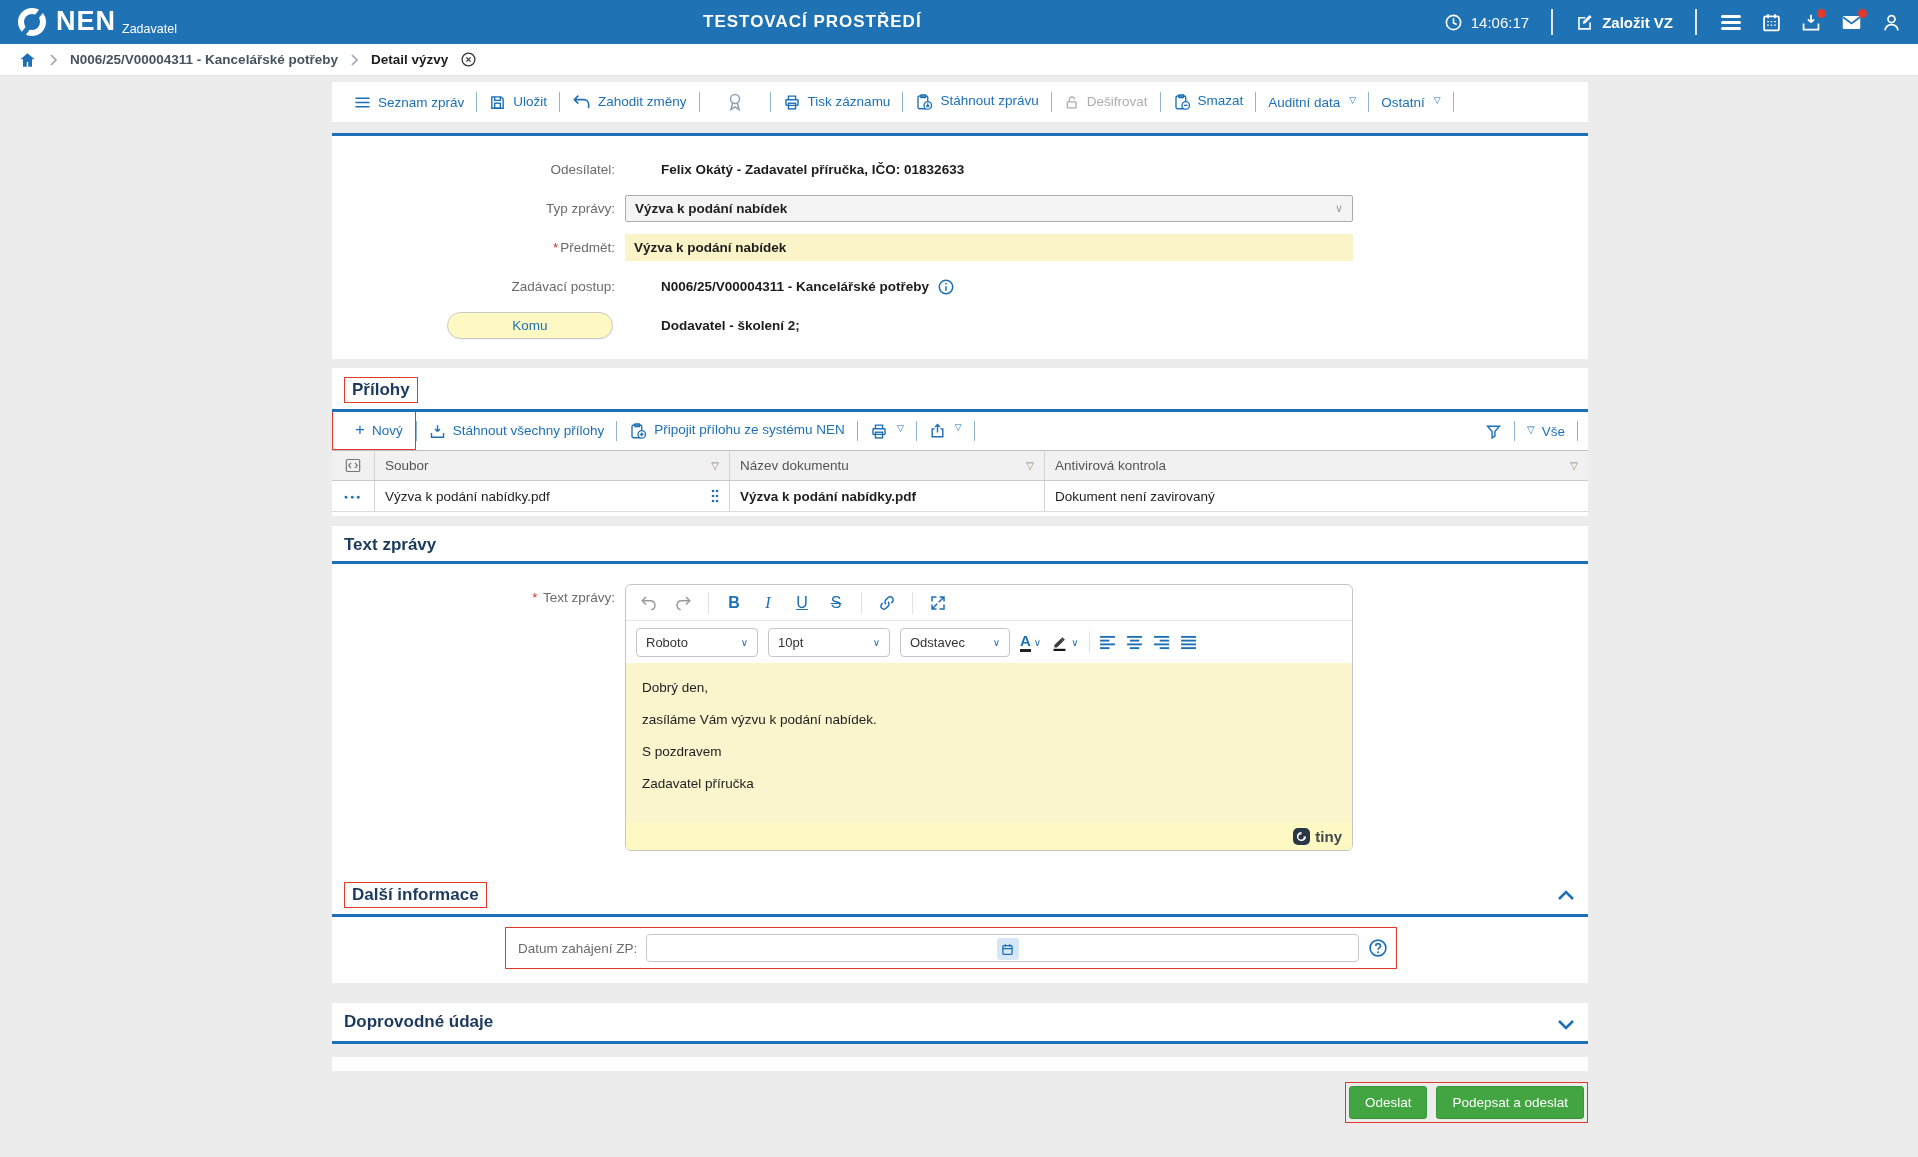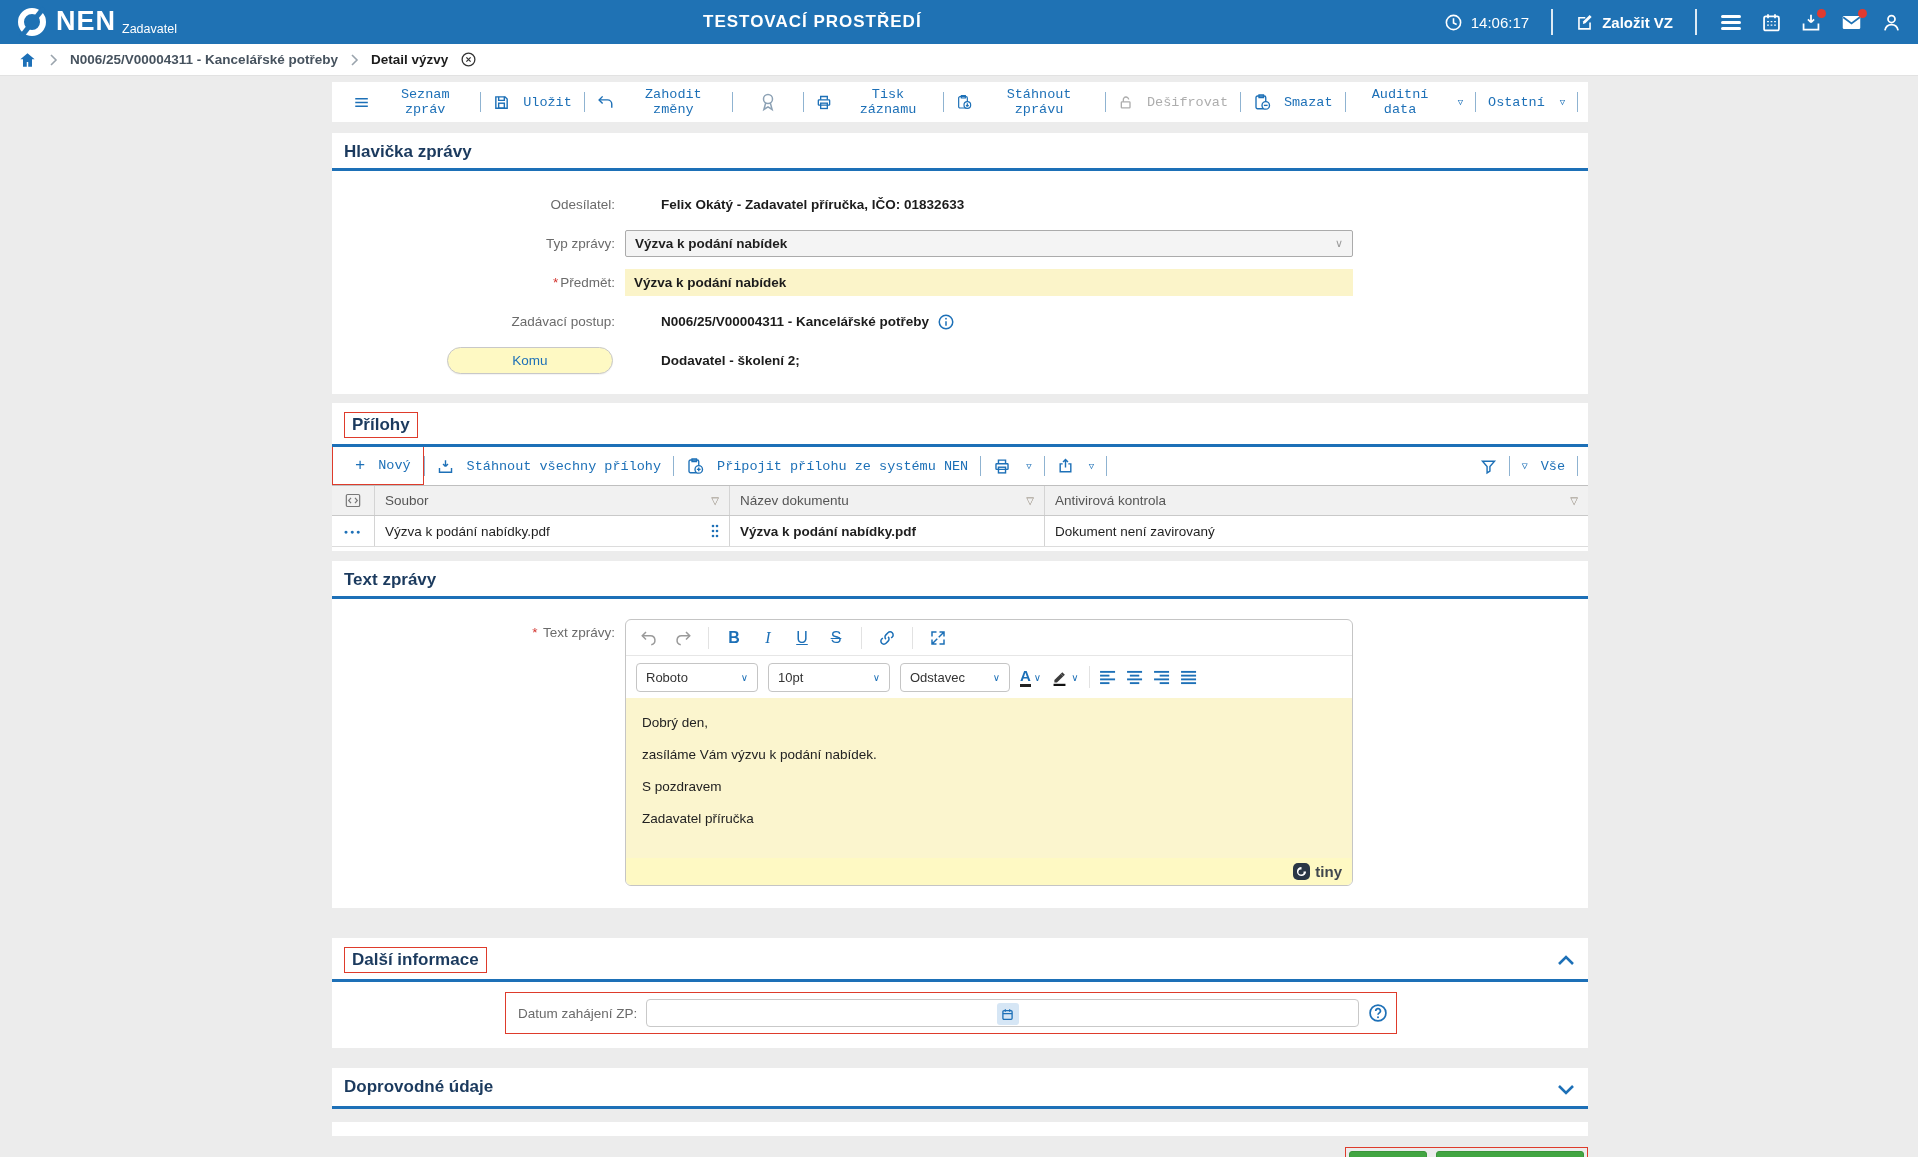--- a/index.html
+++ b/index.html
@@ -49,22 +49,22 @@
 
   .section-title-row{ display:flex; align-items:center; padding:9px 12px 6px; }
   .section-title{ font-size:17px; font-weight:bold; color:#1B3A5E; }
   .section-rule{ height:3px; background:#1D70B7; }
   .ann{ border:1px solid #DE3B2B; }
   .ann-title{ padding:2px 7px; }
   .collapse-btn{ margin-left:auto; color:#1D70B7; cursor:pointer; display:flex; }
 
   
   .toolbar-strip{ margin-top:6px; height:40px; display:flex; align-items:center; padding:0 10px; }
-  .tool{ display:flex; align-items:center; gap:13px; color:#1D70B7; padding:0 12px;
-    cursor:pointer; background:none; border:none; font-family:Liberation Mono, monospace; font-size:13.5px; }
+  .tool{ display:flex; align-items:flex-start; gap:7px; color:#1D70B7; padding:0 12px;
+    cursor:pointer; background:none; border:none; font-family:Liberation Sans, sans-serif; font-size:13.5px; }
   .tool.disabled{ color:#ADADAD; cursor:default; }
   .tool .dd{ font-size:9px; margin-left:2px; }
   .vsep{ width:1px; height:20px; background:#8FB3D1; }
   .ribbon-tool{ color:#8DA2B5; padding:0 26px; }
 
   
   .form-row{ display:flex; align-items:center; min-height:39px; }
   .form-label{ width:293px; flex:none; text-align:right; color:#6b6b6b; padding-right:10px; }
   .req{ color:#D2322D; margin-right:2px; }
   .form-value{ font-weight:bold; color:#1c1c1c; display:flex; align-items:center; gap:8px;padding-left:36px; }
@@ -142,21 +142,21 @@
   .cal-btn{ position:absolute; left:calc(50% - 6px); top:3px; width:22px; height:22px;
     background:#D6E6F5; border-radius:3px; display:flex; align-items:center; justify-content:center;
     color:#1D70B7; cursor:pointer; }
 
   
   .white-strip{ height:14px; background:#fff; margin-top:13px; }
   .footer-actions{ margin-top:11px; display:flex; justify-content:flex-end; }
   .btn-ann{ border:1px solid #DE3B2B; padding:3px; display:flex; gap:9px; }
   .btn-green{ height:33px; background:#42A542; border:1px solid #3B953B; border-radius:3px;
     color:#fff; font-family:inherit; font-size:13.5px; padding:0 15px; cursor:pointer; } .mt9{margin-top:9px;} .mt10{margin-top:10px;}
-  .mt11{margin-top:11px;} .mt20{margin-top:20px;} .mt30{margin-top:30px;}
+  .mt11{margin-top:11px;} .mt20{margin-top:20px;} .mt30{}
   .pb14{padding-bottom:14px;} .pb4{padding-bottom:4px;}
 </style>
 </head>
 <body>
 
 <header class="topbar">
   <div class="brand">
     <svg width="32" height="32" viewBox="0 0 32 32">
       <circle cx="16" cy="16" r="11" fill="none" stroke="#fff" stroke-width="6"></circle>
       <rect x="14" y="-2" width="5" height="12" fill="#1F72B4" transform="rotate(38 16 16)"></rect>
@@ -321,23 +321,20 @@
     </button>
     <span class="vsep"></span>
     <button class="tool">
       <span>Ostatní</span>
         <span class="dd">▽</span>
     </button>
     <span class="vsep"></span>
   </div>
 
   <section class="panel mt11 pb14">
-    <div class="section-title-row">
-      <h2 class="section-title">Hlavička zprávy</h2>
-    </div>
     <div class="section-rule"></div>
 
     <div class="form-row" style="margin-top:14px;">
       <span class="form-label">Odesílatel:</span>
       <span class="form-value">Felix Okátý - Zadavatel příručka, IČO: 01832633</span>
     </div>
 
     <div class="form-row">
       <span class="form-label">Typ zprávy:</span>
       <div class="selectbox">

